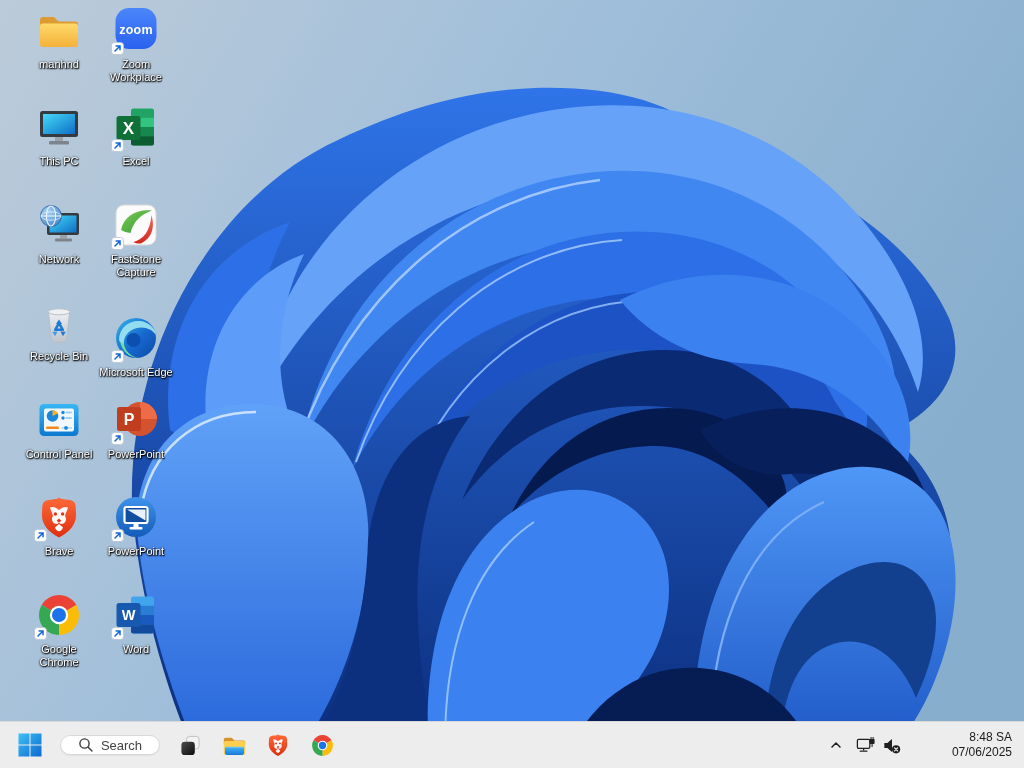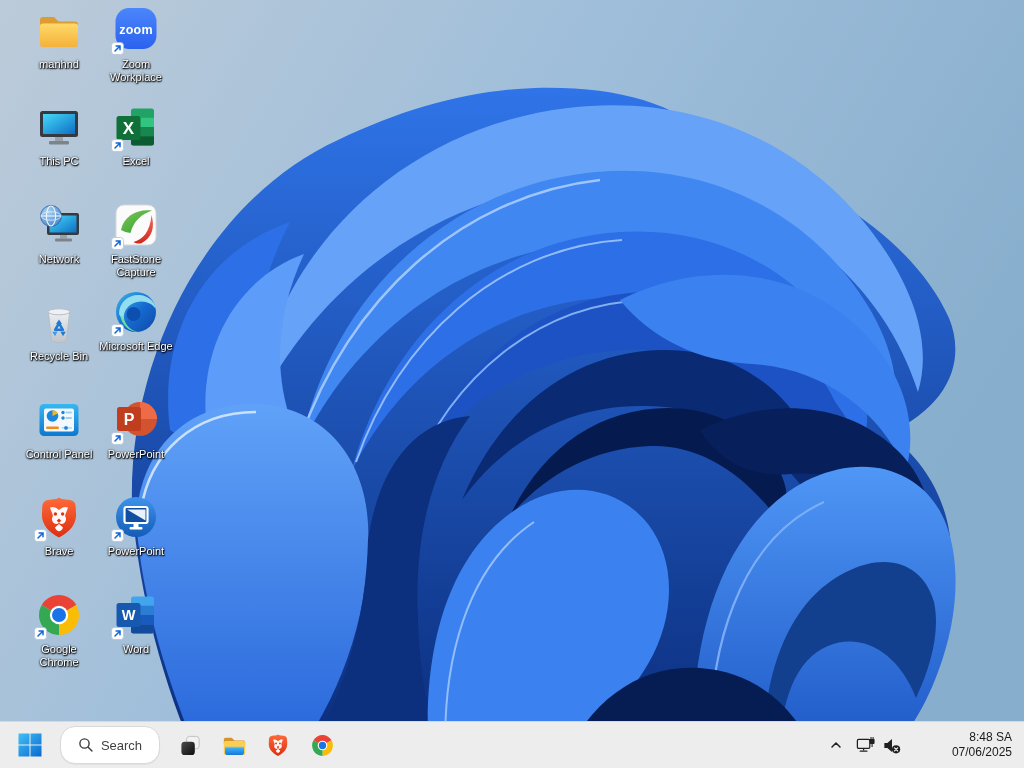--- a/index.html
+++ b/index.html
@@ -21,21 +21,21 @@
   }
   .taskbar{
     position:absolute;left:0;right:0;bottom:0;height:47px;background:#ededee;
     border-top:1px solid #d8d8d8;box-sizing:border-box;
     display:flex;align-items:center;padding:0 6px 0 10px;
   }
   button{border:none;background:transparent;padding:0;font-family:inherit;cursor:pointer;}
   .tb-left{display:flex;align-items:center;gap:4px;}
   .tb-btn{width:40px;height:40px;border-radius:6px;display:flex;align-items:center;justify-content:center;}
   .search-pill{
-    height:38px;width:100px;margin:0 6px;border-radius:15px;background:#ffffff;
+    height:20px;width:100px;margin:0 6px;border-radius:15px;background:#ffffff;
     border:1px solid #d9d9d9;box-shadow:0 1px 1px rgba(0,0,0,.05);
     display:flex;align-items:center;justify-content:center;gap:7px;
     font-size:13px;color:#424242;
   }
   .tray{margin-left:auto;display:flex;align-items:center;}
   .tray-btn{height:40px;border-radius:6px;display:flex;align-items:center;justify-content:center;gap:5px;}
   .tray-chevron{width:30px;}
   .tray-status{width:56px;}
   .clock{
     text-align:right;font-size:12px;line-height:15px;color:#1a1a1a;
@@ -385,21 +385,21 @@
 
   <div class="dicon" style="left:1px;top:298px">
     <div class="iwrap">
         <svg class="i48">
           <use href="#ic-recycle"></use>
         </svg>
       </div>
     <div class="dlabel">Recycle Bin</div>
   </div>
 
-  <div class="dicon" style="left:78px;top:288px">
+  <div class="dicon" style="left:78px;top:314px">
     <div class="iwrap">
       <svg class="i48">
           <use href="#ic-edge"></use>
         </svg>
       <svg class="badge">
           <use href="#ic-shortcut"></use>
         </svg>
     </div>
     <div class="dlabel">Microsoft Edge</div>
   </div>

